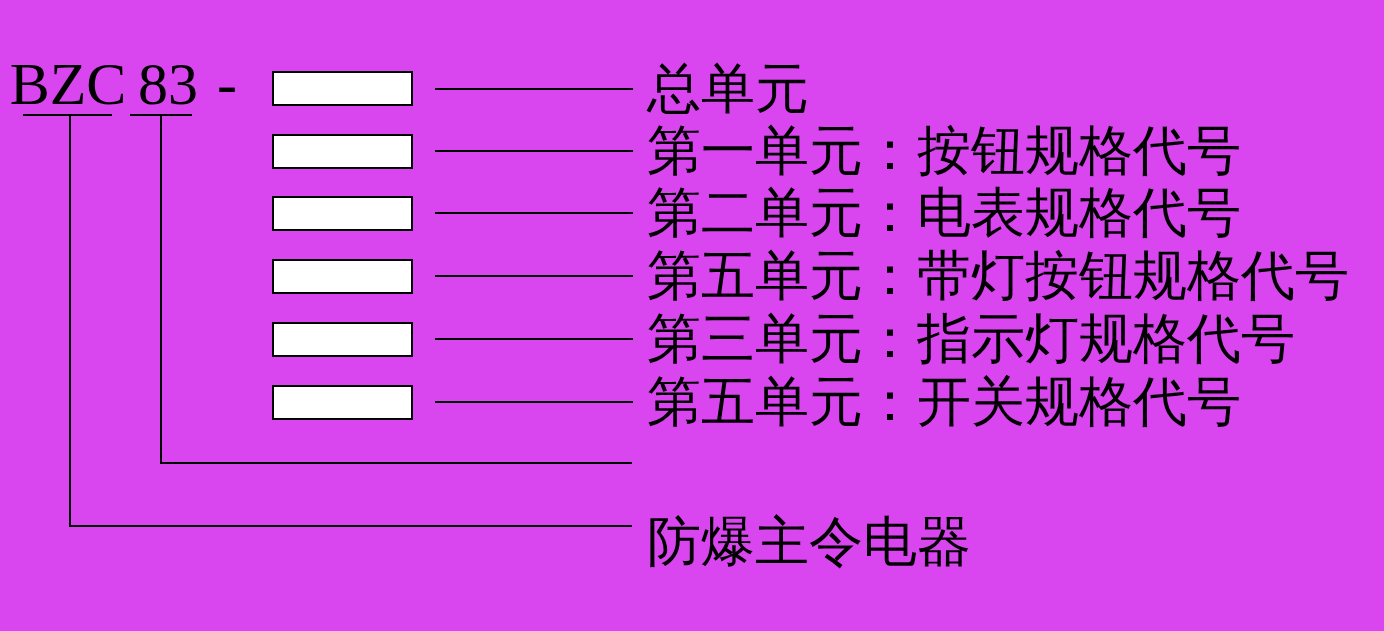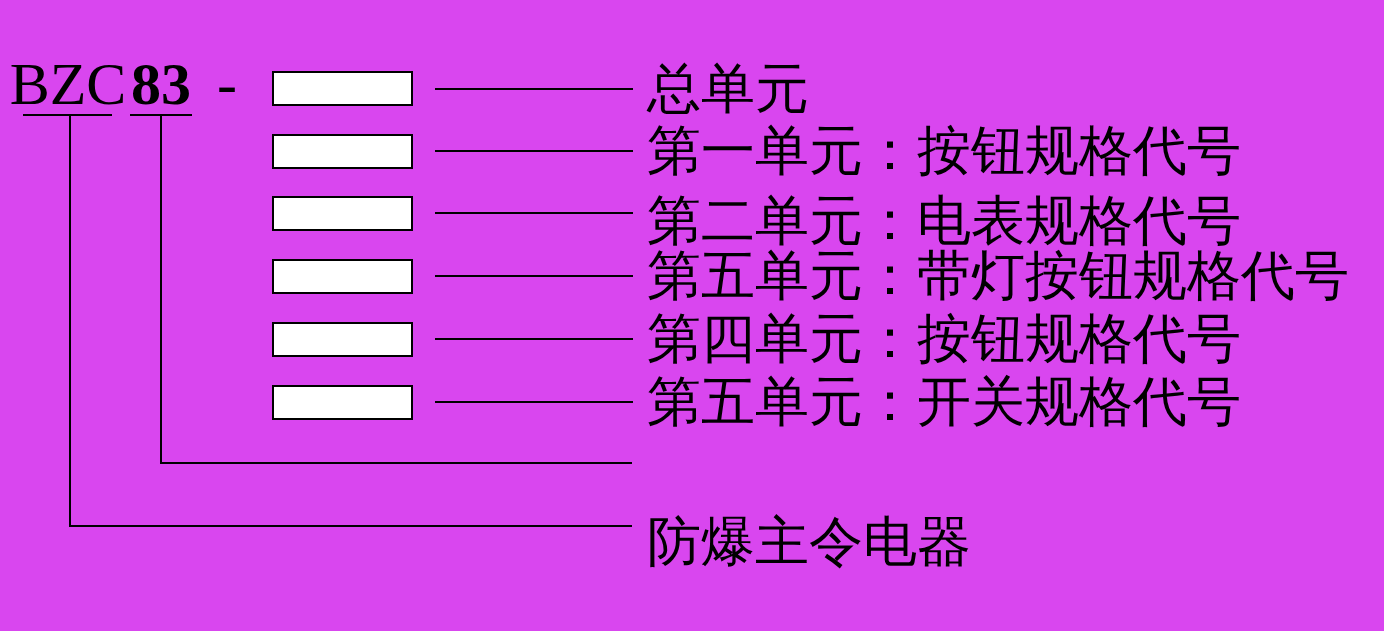--- a/index.html
+++ b/index.html
@@ -20,21 +20,21 @@
   .code-part {
     position: absolute;
     top: 54px;
     font-size: 60px;
     line-height: 1;
     transform: translateX(-50%);
     white-space: nowrap;
     color: #000;
   }
   .code-prefix { left: 68px; }
-  .code-number { left: 161px; font-weight: bold; }
+  .code-number { left: 168px; }
   .code-sep    { left: 227px; }
 
   
   .hline, .vline, .underline {
     position: absolute;
     background: #000000;
   }
   .underline { height: 2px; top: 114px; }
   .underline-prefix { left: 23px;  width: 89px; }
   .underline-number { left: 130px; width: 62px; }
@@ -83,21 +83,21 @@
     position: absolute;
     left: 647px;
     font-size: 54px;
     line-height: 1;
     white-space: nowrap;
     color: #000;
     font-family: "Liberation Serif", "DejaVu Serif", serif;
   }
   .lb1 { top: 62px; }
   .lb2 { top: 124px; }
-  .lb3 { top: 186px; margin-top: 8px; }
+  .lb3 { top: 186px; }
   .lb4 { top: 249px; }
   .lb5 { top: 312px; }
   .lb6 { top: 375px; }
   .lb-design  { top: 436px; }
   .lb-product { top: 500px; margin-top: 15px; }
 </style>
 </head>
 <body>
 
 <div class="canvas">
@@ -125,18 +125,18 @@
   <div class="connector cn2"></div>
   <div class="connector cn3"></div>
   <div class="connector cn4"></div>
   <div class="connector cn5"></div>
   <div class="connector cn6"></div>
 
   <div class="row-label lb1">总单元</div>
   <div class="row-label lb2">第一单元：按钮规格代号</div>
   <div class="row-label lb3">第二单元：电表规格代号</div>
   <div class="row-label lb4">第五单元：带灯按钮规格代号</div>
-  <div class="row-label lb5">第四单元：按钮规格代号</div>
+  <div class="row-label lb5">第三单元：指示灯规格代号</div>
   <div class="row-label lb6">第五单元：开关规格代号</div>
 
   <div class="row-label lb-product">防爆主令电器</div>
 
 </div>
 
 </body></html>

